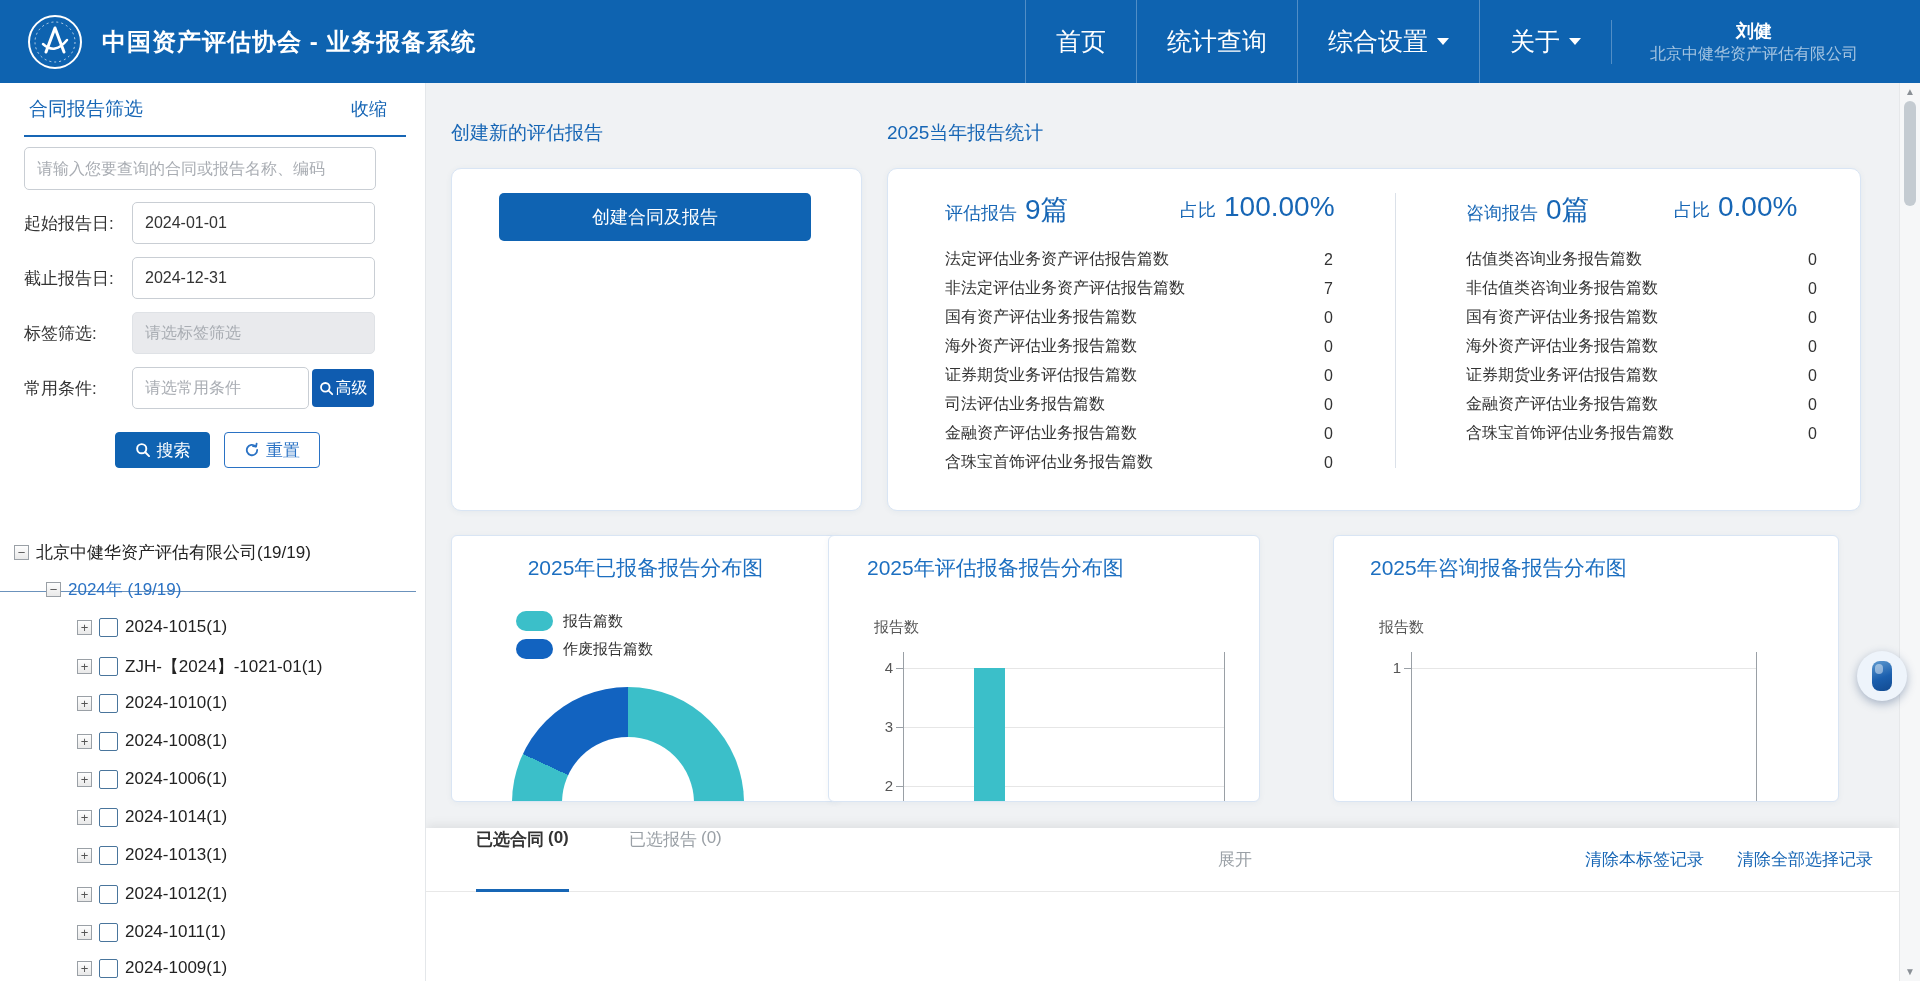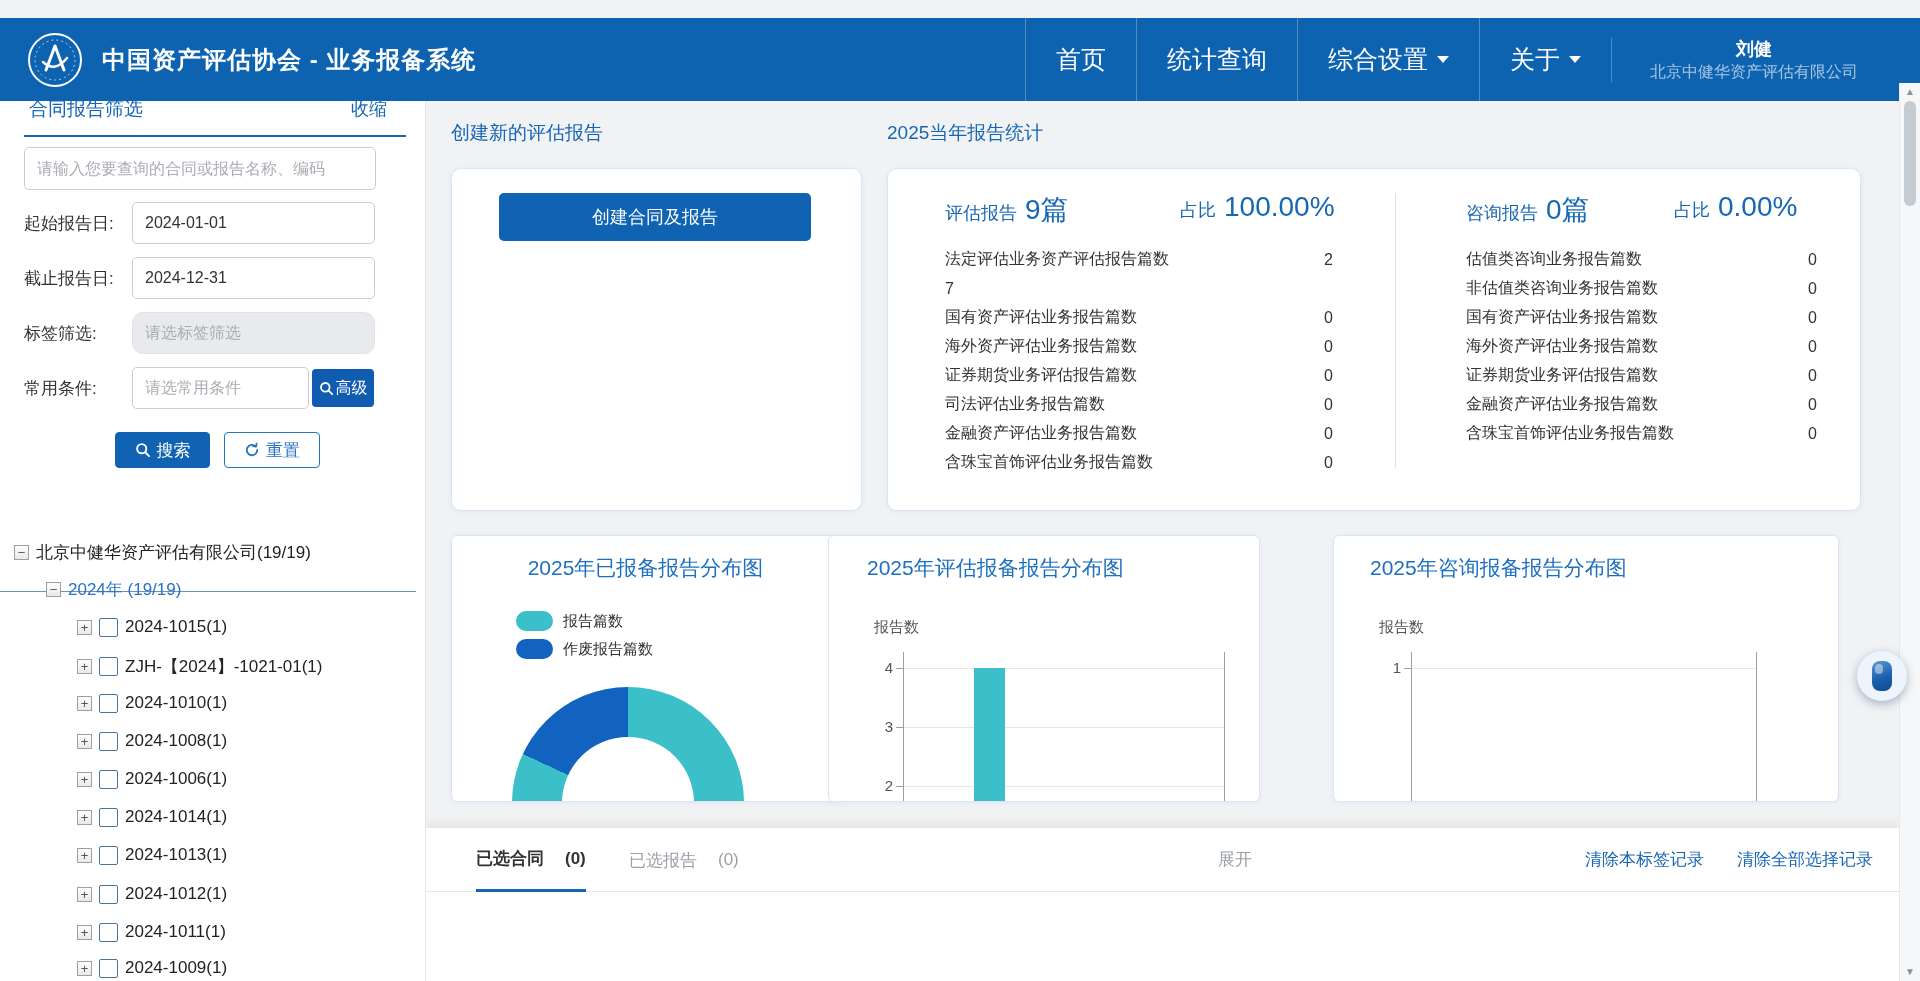--- a/index.html
+++ b/index.html
@@ -1,39 +1,39 @@
 <!DOCTYPE html>
 <html><head>
 <meta charset="utf-8">
 <style>
   * { margin:0; padding:0; box-sizing:border-box; }
   html,body { width:1920px; height:981px; overflow:hidden; }
   body { font-family:"Liberation Sans","DejaVu Sans",sans-serif; background:#f0f2f4; color:#333; }
   .screen { position:relative; width:1920px; height:981px; overflow:hidden; }
 
   
-  .navbar { position:absolute; left:0; top:0; width:1920px; height:83px; background:#0e63b0; display:flex; align-items:center; z-index:30;margin-top:18px; }
+  .navbar { position:absolute; left:0; top:0; width:1920px; height:83px; background:#0e63b0; display:flex; align-items:center; z-index:30; }
   .logo-wrap { margin-left:26px; width:58px; height:58px; flex:0 0 auto; }
   .app-title { color:#fff; font-size:24px; font-weight:700; margin-left:18px; letter-spacing:1px; }
   .nav-spacer { flex:1; }
   .nav-items { display:flex; height:83px; align-items:stretch; }
   .nav-item { display:flex; align-items:center; padding:0 30px; color:#fff; font-size:25px; border-left:1px solid rgba(255,255,255,0.28); cursor:pointer; }
   .caret { display:inline-block; width:0; height:0; border-left:6px solid transparent; border-right:6px solid transparent; border-top:7px solid #fff; margin-left:9px; }
   .user-block { display:flex; flex-direction:column; justify-content:center; align-items:center; min-width:285px; padding:0 26px; border-left:1px solid rgba(255,255,255,0.28); margin-right:24px; }
   .user-name { color:#fff; font-size:18px; font-weight:700; line-height:23px; }
   .user-company { color:rgba(255,255,255,0.62); font-size:16px; line-height:21px; }
 
   
   .sidebar { position:absolute; left:0; top:83px; width:426px; height:898px; background:#fff; border-right:1px solid #e4e7ea; overflow:hidden; z-index:10; }
   .sb-title { position:absolute; left:29px; top:13px; color:#1766b5; font-size:19px; }
   .sb-collapse { position:absolute; left:351px; top:14px; color:#1766b5; font-size:18px; cursor:pointer; }
   .sb-title-line { position:absolute; left:24px; top:52px; width:382px; height:2px; background:#1766b5; }
   .sb-input { position:absolute; border:1px solid #c9ced4; border-radius:5px; font-size:16px; color:#333; padding:0 12px; background:#fff; outline:none; font-family:inherit; }
   .sb-input::placeholder { color:#a9adb3; }
-  .sb-input.disabled { background:#e9eaed; border-color:#dfe2e6;border-radius:11px; }
+  .sb-input.disabled { background:#e9eaed; border-color:#dfe2e6; }
   .fld-label { position:absolute; left:24px; font-size:17px; color:#333; }
   .adv-btn { position:absolute; left:312px; width:62px; height:38px; background:#0f5cb0; color:#fff; border:none; border-radius:4px; font-size:16px; display:flex; align-items:center; justify-content:center; gap:2px; cursor:pointer; font-family:inherit; }
   .btn { position:absolute; height:36px; border-radius:4px; font-size:17px; display:flex; align-items:center; justify-content:center; gap:6px; cursor:pointer; font-family:inherit; }
   .btn-primary { background:#0f63b2; color:#fff; border:1px solid #0f63b2; }
   .btn-outline { background:#fff; color:#2a72c4; border:1px solid #2a72c4;align-items:center; }
   .sb-divider { position:absolute; left:0; top:508px; width:416px; height:1px; background:#3a6ea5; opacity:.75; }
   .tree-row { position:absolute; display:flex; align-items:center; gap:7px; white-space:nowrap; cursor:pointer; }
   .expbox { width:15px; height:15px; border:1px solid #9aa0a6; background:linear-gradient(#fefefe,#e9e9e9); color:#555; font-size:13px; line-height:13px; text-align:center; flex:0 0 auto; }
   .cb { width:19px; height:19px; border:1px solid #49759c; border-radius:2px; background:#fff; flex:0 0 auto; }
   .tree-label { font-size:17px; color:#222; }
@@ -66,21 +66,21 @@
   .ylab { position:absolute; font-size:15px; color:#555; }
   .spine { position:absolute; background:#9aa0a6; }
   .gridline { position:absolute; height:1px; background:#e6e6e6; }
   .tick-lbl { position:absolute; width:22px; text-align:right; font-size:15px; color:#555; line-height:20px; }
   .tick-dash { position:absolute; width:7px; height:1px; background:#9aa0a6; }
   .bar { position:absolute; background:#3bbfc9; }
 
   
   .bottom-panel { position:absolute; left:0; top:745px; width:1473px; height:153px; background:#fff; box-shadow:0 -3px 10px rgba(0,0,0,0.08); }
   .tabs-row { position:absolute; left:0; top:0; width:100%; height:64px; border-bottom:1px solid #e8e8e8; }
-  .tab { position:absolute; top:0; height:64px; display:flex; align-items:center; gap:21px; font-size:17px; cursor:pointer; }
+  .tab { position:absolute; top:0; height:64px; display:flex; align-items:flex-start; gap:4px; font-size:17px; cursor:pointer; }
   .tab.active { color:#333; font-weight:700; border-bottom:3px solid #1766b5; }
   .tab.inactive { color:#9aa0a6; }
   .expand-link { position:absolute; top:20px; color:#9aa0a6; font-size:17px; cursor:pointer; }
   .clear-link { position:absolute; top:20px; color:#1766b5; font-size:17px; cursor:pointer; white-space:nowrap; }
 
   
   .scrollbar { position:absolute; right:0; top:83px; width:21px; height:898px; background:#f6f7f8; border-left:1px solid #e6e8ea; z-index:40; }
   .sb-arrow { position:absolute; left:0; width:20px; text-align:center; color:#8a9096; font-size:10px; cursor:pointer; }
   .sb-thumb { position:absolute; left:4px; top:18px; width:12px; height:105px; background:#c4cbd1; border-radius:6px; cursor:pointer; }
 
@@ -248,20 +248,21 @@
       <div class="stat-head" style="left:292px; top:22px;">
         <span class="small">占比</span>
         <span class="big">100.00%</span>
       </div>
       <div class="stat-col" style="left:57px; top:76px; width:388px;">
         <div class="stat-row">
             <span class="lbl">法定评估业务资产评估报告篇数</span>
             <span class="val">2</span>
           </div>
         <div class="stat-row">
+            <span class="lbl">非法定评估业务资产评估报告篇数</span>
             <span class="val">7</span>
           </div>
         <div class="stat-row">
             <span class="lbl">国有资产评估业务报告篇数</span>
             <span class="val">0</span>
           </div>
         <div class="stat-row">
             <span class="lbl">海外资产评估业务报告篇数</span>
             <span class="val">0</span>
           </div>

